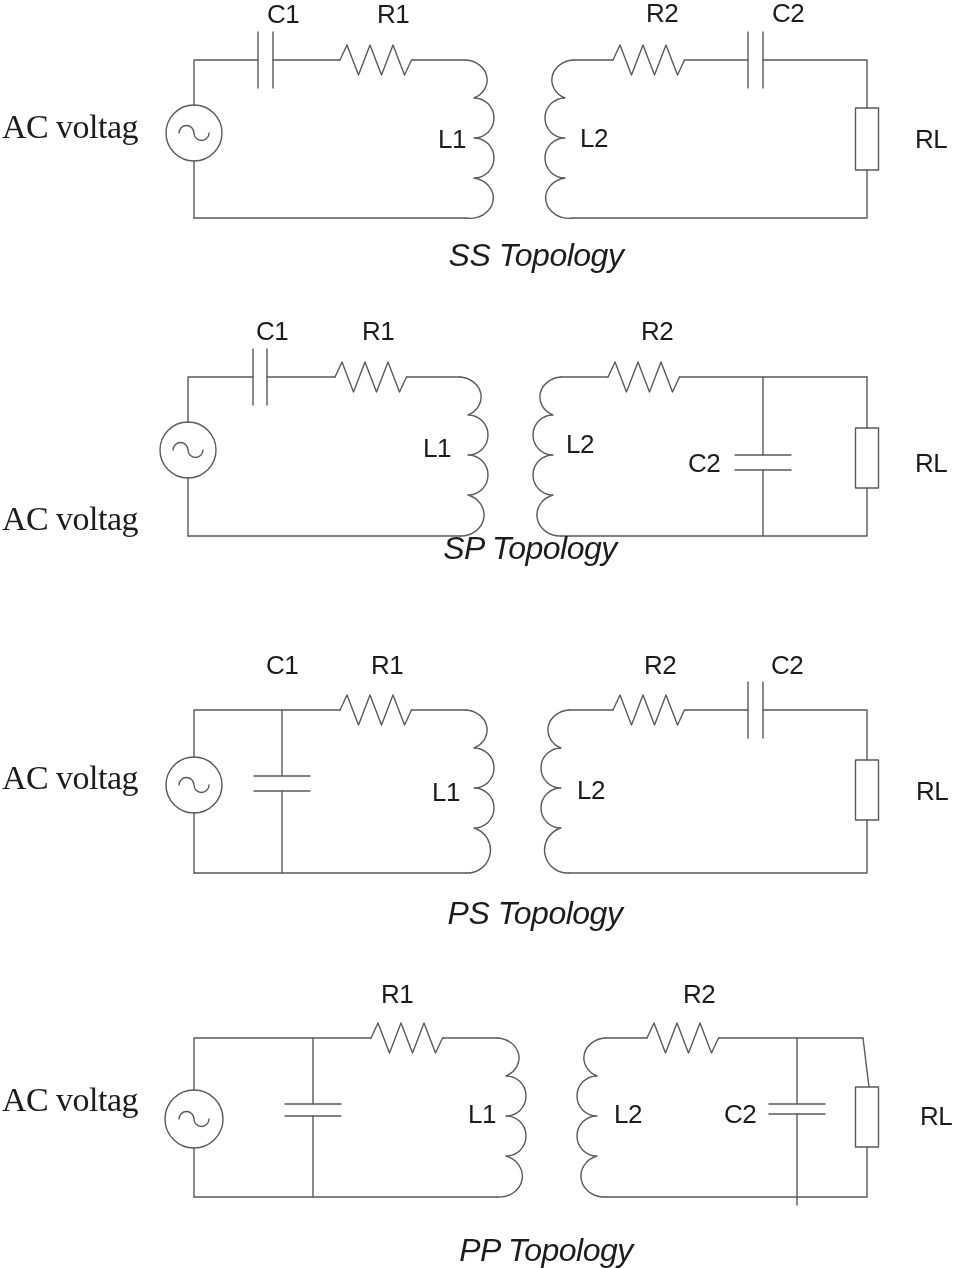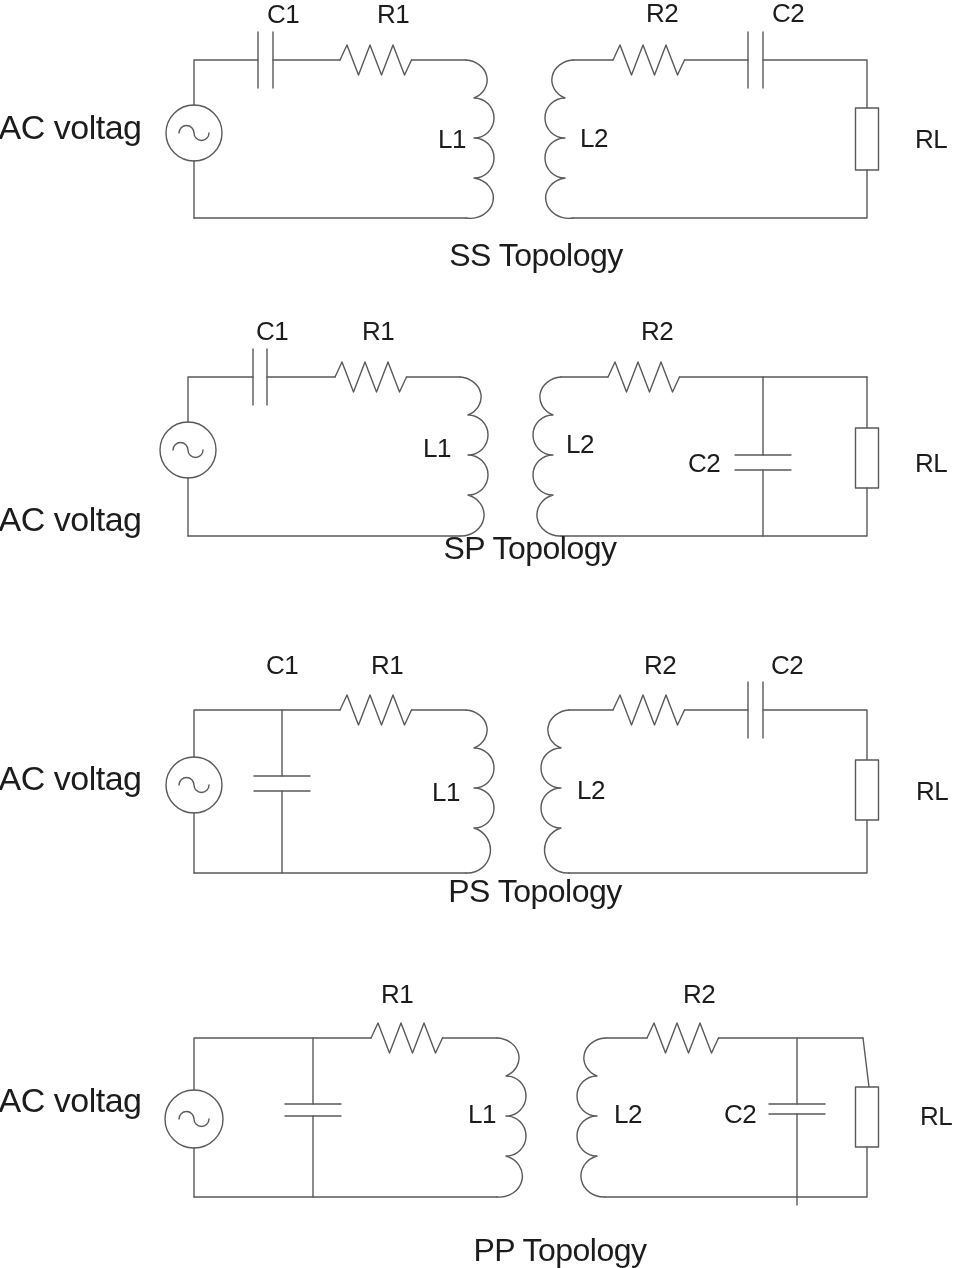--- a/index.html
+++ b/index.html
@@ -13,22 +13,22 @@
   svg{position:absolute;left:0;top:0;}
   .lbl{
     position:absolute;
     transform:translate(-50%,-50%);
     font-size:26px;
     color:#1c1c1c;
     letter-spacing:-0.5px;
     white-space:nowrap;
     line-height:1;
   }
-  .lbl-src{font-size:34px;}
-  .lbl-cap{font-size:32px;}
+  .lbl-src{font-size:34px;font-family:Liberation Serif, serif;}
+  .lbl-cap{font-size:32px;font-style:italic;}
 </style>
 </head>
 <body>
 
 <div class="stage">
 
   <svg width="956" height="1268" viewBox="0 0 956 1268" fill="none" stroke="#5a5a5a" stroke-width="1.4" stroke-linecap="round" stroke-linejoin="round">
 
     <g>
       <path d="M 194 105 V 60 H 258"></path>
@@ -150,24 +150,24 @@
   <span class="lbl lbl-cap" style="left:530px;top:548px">SP Topology</span>
 
   <span class="lbl lbl-src" style="left:70px;top:778px">AC voltag</span>
   <span class="lbl" style="left:282px;top:665px">C1</span>
   <span class="lbl" style="left:387px;top:665px">R1</span>
   <span class="lbl" style="left:660px;top:665px">R2</span>
   <span class="lbl" style="left:787px;top:665px">C2</span>
   <span class="lbl" style="left:446px;top:792px">L1</span>
   <span class="lbl" style="left:591px;top:790px">L2</span>
   <span class="lbl" style="left:932px;top:791px">RL</span>
-  <span class="lbl lbl-cap" style="left:535px;top:891px">PS Topology</span>
+  <span class="lbl lbl-cap" style="left:535px;top:913px">PS Topology</span>
 
   <span class="lbl lbl-src" style="left:70px;top:1100px">AC voltag</span>
   <span class="lbl" style="left:397px;top:994px">R1</span>
   <span class="lbl" style="left:699px;top:994px">R2</span>
   <span class="lbl" style="left:482px;top:1114px">L1</span>
   <span class="lbl" style="left:628px;top:1114px">L2</span>
   <span class="lbl" style="left:740px;top:1114px">C2</span>
   <span class="lbl" style="left:936px;top:1116px">RL</span>
-  <span class="lbl lbl-cap" style="left:560px;top:1250px">PP Topology</span>
+  <span class="lbl lbl-cap" style="left:546px;top:1250px">PP Topology</span>
 
 </div>
 
 </body></html>

